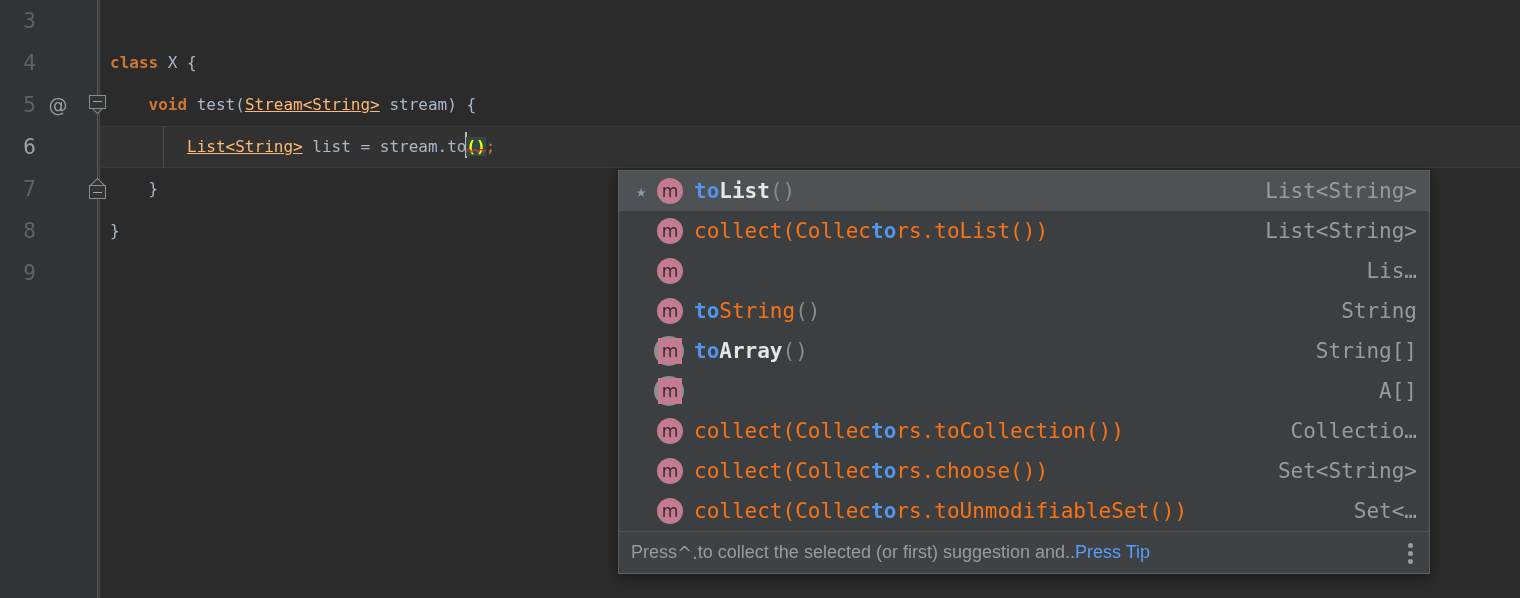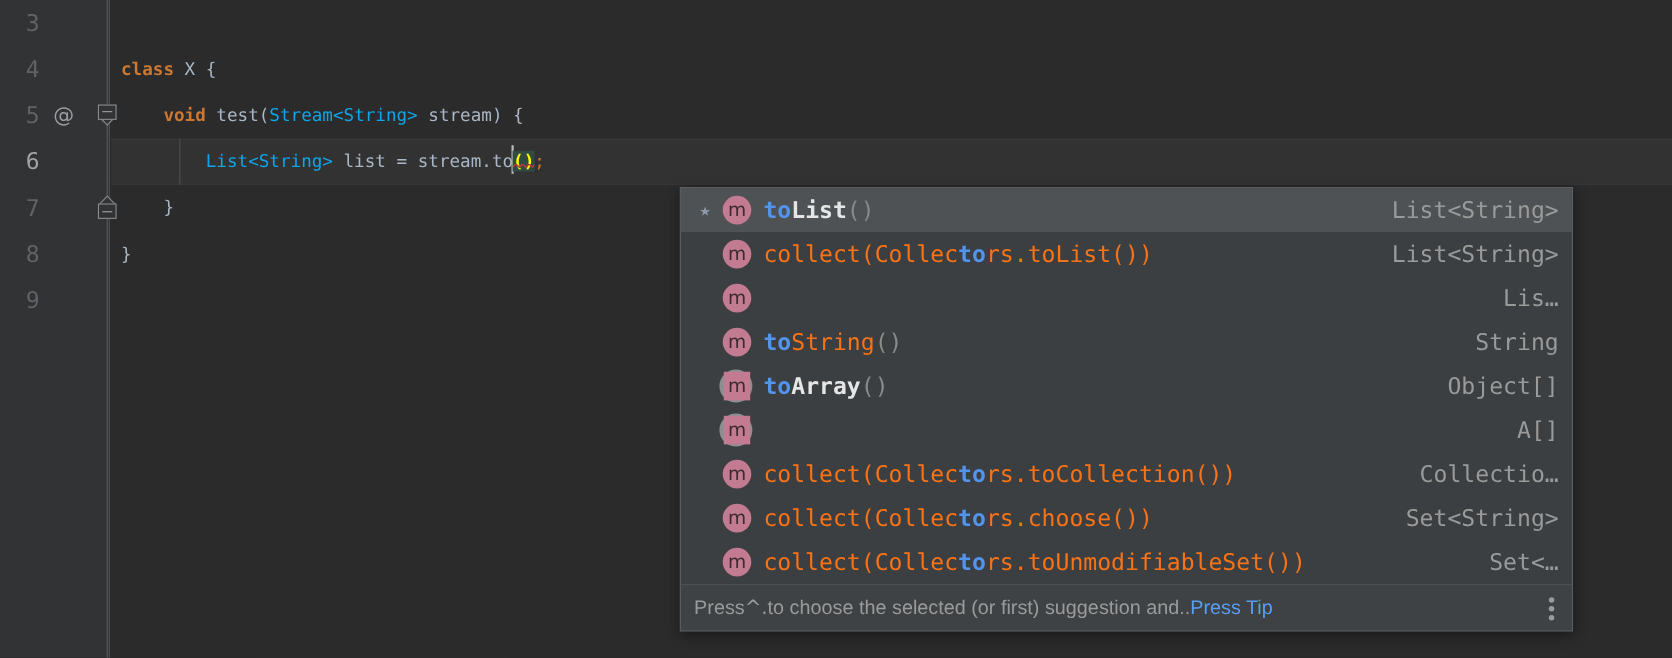--- a/index.html
+++ b/index.html
@@ -134,21 +134,21 @@
     box-sizing: border-box;
   }
   .indent-guide {
     position: absolute;
     top: 0;
     width: 1px; height: 42px;
     background: #4b4e50;
   }
   .kw   { color: #cc7832; font-weight: bold; }
   .ident{ color: #a9b7c6; }
-  .typ  { color: #0ea5e9; }
+  .typ  { color: #fdba74; text-decoration: underline; }
   .punc { color: #a9b7c6; }
   .op   { color: #a9b7c6; }
   .semi { color: #cc7832; }
 
   
   .caret {
     display: inline-block;
     position: relative;
     width: 2px;
     height: 26px;
@@ -402,21 +402,21 @@
         </div>
         <div class="row">
           <span class="star hidden">★</span>
           <span class="micon abstract">
             <span class="ring"></span>
             <span class="disc"></span>
             <span class="m">m</span>
           </span>
           <span class="label"><span class="hit">to</span><span class="name bold">Array</span><span class="dim">()</span></span>
           <span class="spacer"></span>
-          <span class="rettype">Object[]</span>
+          <span class="rettype">String[]</span>
         </div>
         <div class="row">
           <span class="star hidden">★</span>
           <span class="micon abstract">
             <span class="ring"></span>
             <span class="disc"></span>
             <span class="m">m</span>
           </span>
           <span class="spacer"></span>
           <span class="rettype">A[]</span>
@@ -449,21 +449,21 @@
           </span>
           <span class="label"><span class="name">collect(Collec</span><span class="hit">to</span><span class="name">rs.toUnmodifiableSet())</span></span>
           <span class="spacer"></span>
           <span class="rettype">Set&lt;…</span>
         </div>
       </div>
 
     <div class="lookup-hint">
       <span>Press </span>
         <span class="kbd-caret">^.</span>
-        <span> to choose the selected (or first) suggestion and..</span>
+        <span> to collect the selected (or first) suggestion and..</span>
         <span class="tip-link">Press Tip</span>
       <span class="hint-spacer"></span>
       <span class="kebab">
           <i></i>
           <i></i>
           <i></i>
         </span>
     </div>
   </div>
 

